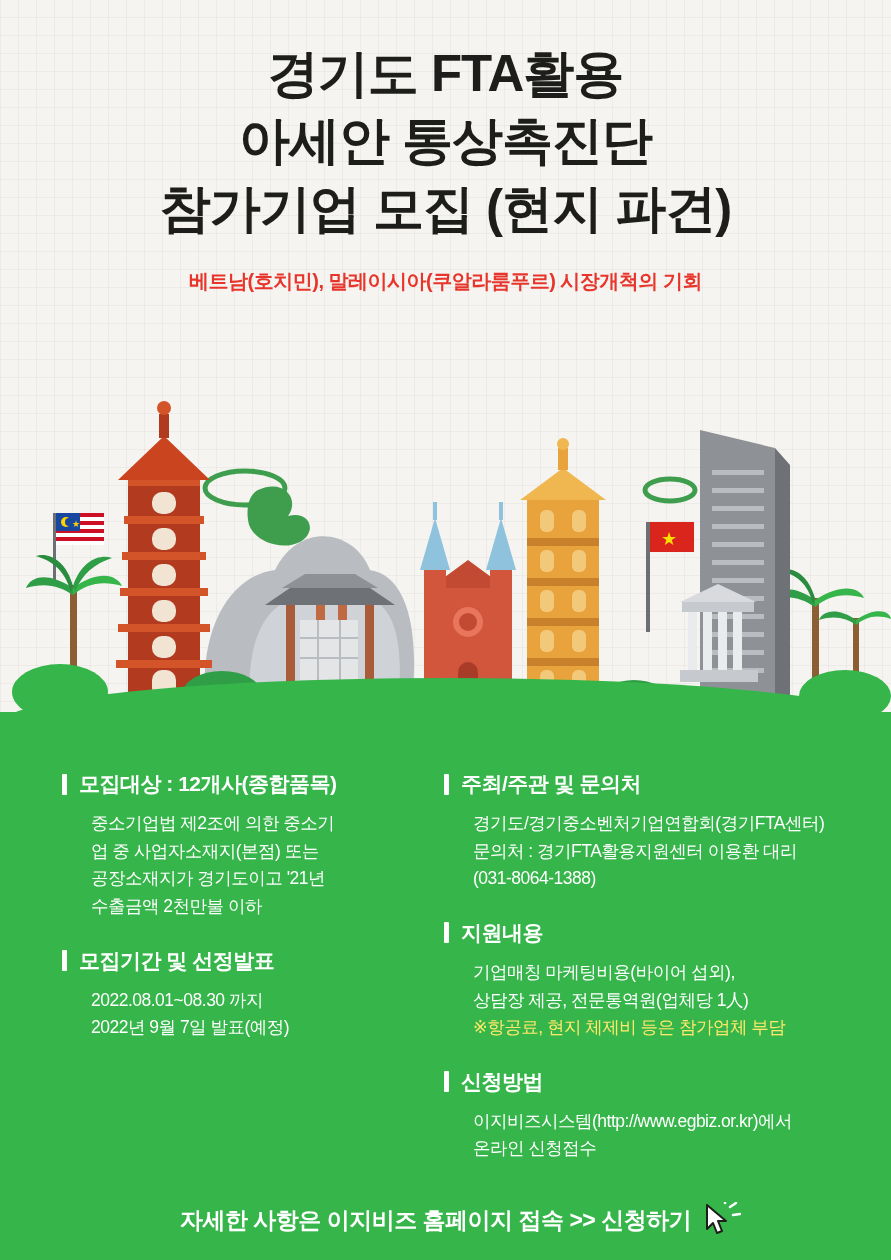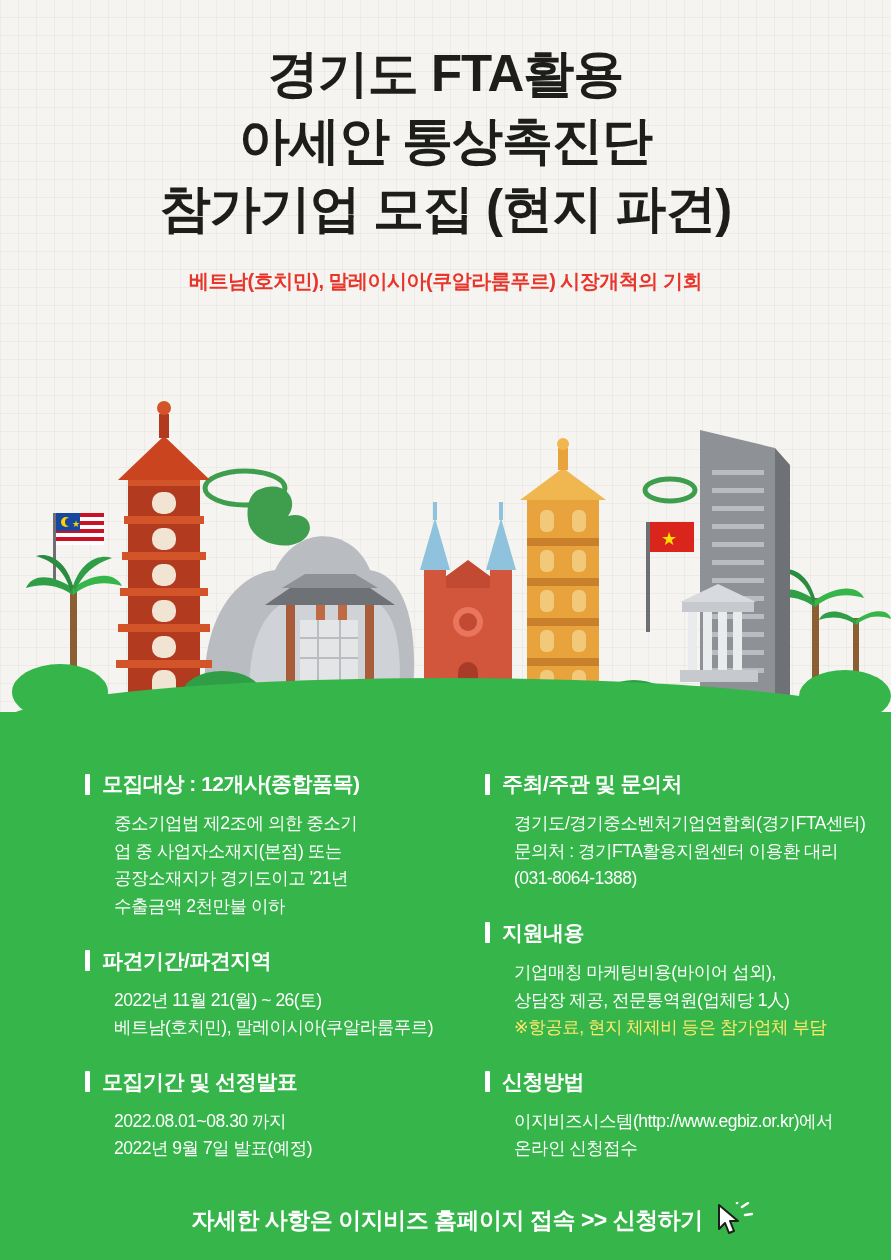--- a/index.html
+++ b/index.html
@@ -54,25 +54,24 @@
     content:"";
     position:absolute;top:-34px;left:0;right:0;height:46px;
     background:#35b54a;
     border-radius:50% 50% 0 0/100% 100% 0 0;
   }
   
   .content{
     position:absolute;
     top:770px;left:0;right:0;bottom:0;
     color:#ffffff;
-    margin-left:23px;
   }
   .col{position:absolute;}
   .col-left{left:62px;width:380px;top:0;}
-  .col-right{left:462px;width:400px;top:0;}
+  .col-right{left:444px;width:400px;top:0;}
   .sec{margin-bottom:26px;}
   .sec-head{
     display:flex;align-items:center;
     font-size:21px;font-weight:bold;
     letter-spacing:-0.5px;
     margin-bottom:12px;
   }
   .bar{
     display:inline-block;width:5px;height:21px;background:#ffffff;
     margin-right:12px;border-radius:1px;flex:none;
@@ -300,28 +299,20 @@
         <div class="sec-head">
           <span class="bar"></span>
           <span>모집대상 : 12개사(종합품목)</span>
         </div>
         <div class="sec-body">중소기업법 제2조에 의한 중소기
 업 중 사업자소재지(본점) 또는
 공장소재지가 경기도이고 '21년
 수출금액 2천만불 이하</div>
       </div>
 
-      <div class="sec">
-        <div class="sec-head">
-          <span class="bar"></span>
-          <span>파견기간/파견지역</span>
-        </div>
-        <div class="sec-body">2022년 11월 21(월) ~ 26(토)
-베트남(호치민), 말레이시아(쿠알라룸푸르)</div>
-      </div>
 
       <div class="sec">
         <div class="sec-head">
           <span class="bar"></span>
           <span>모집기간 및 선정발표</span>
         </div>
         <div class="sec-body"> 2022.08.01~08.30 까지
 2022년 9월 7일 발표(예정)</div>
       </div>
 

